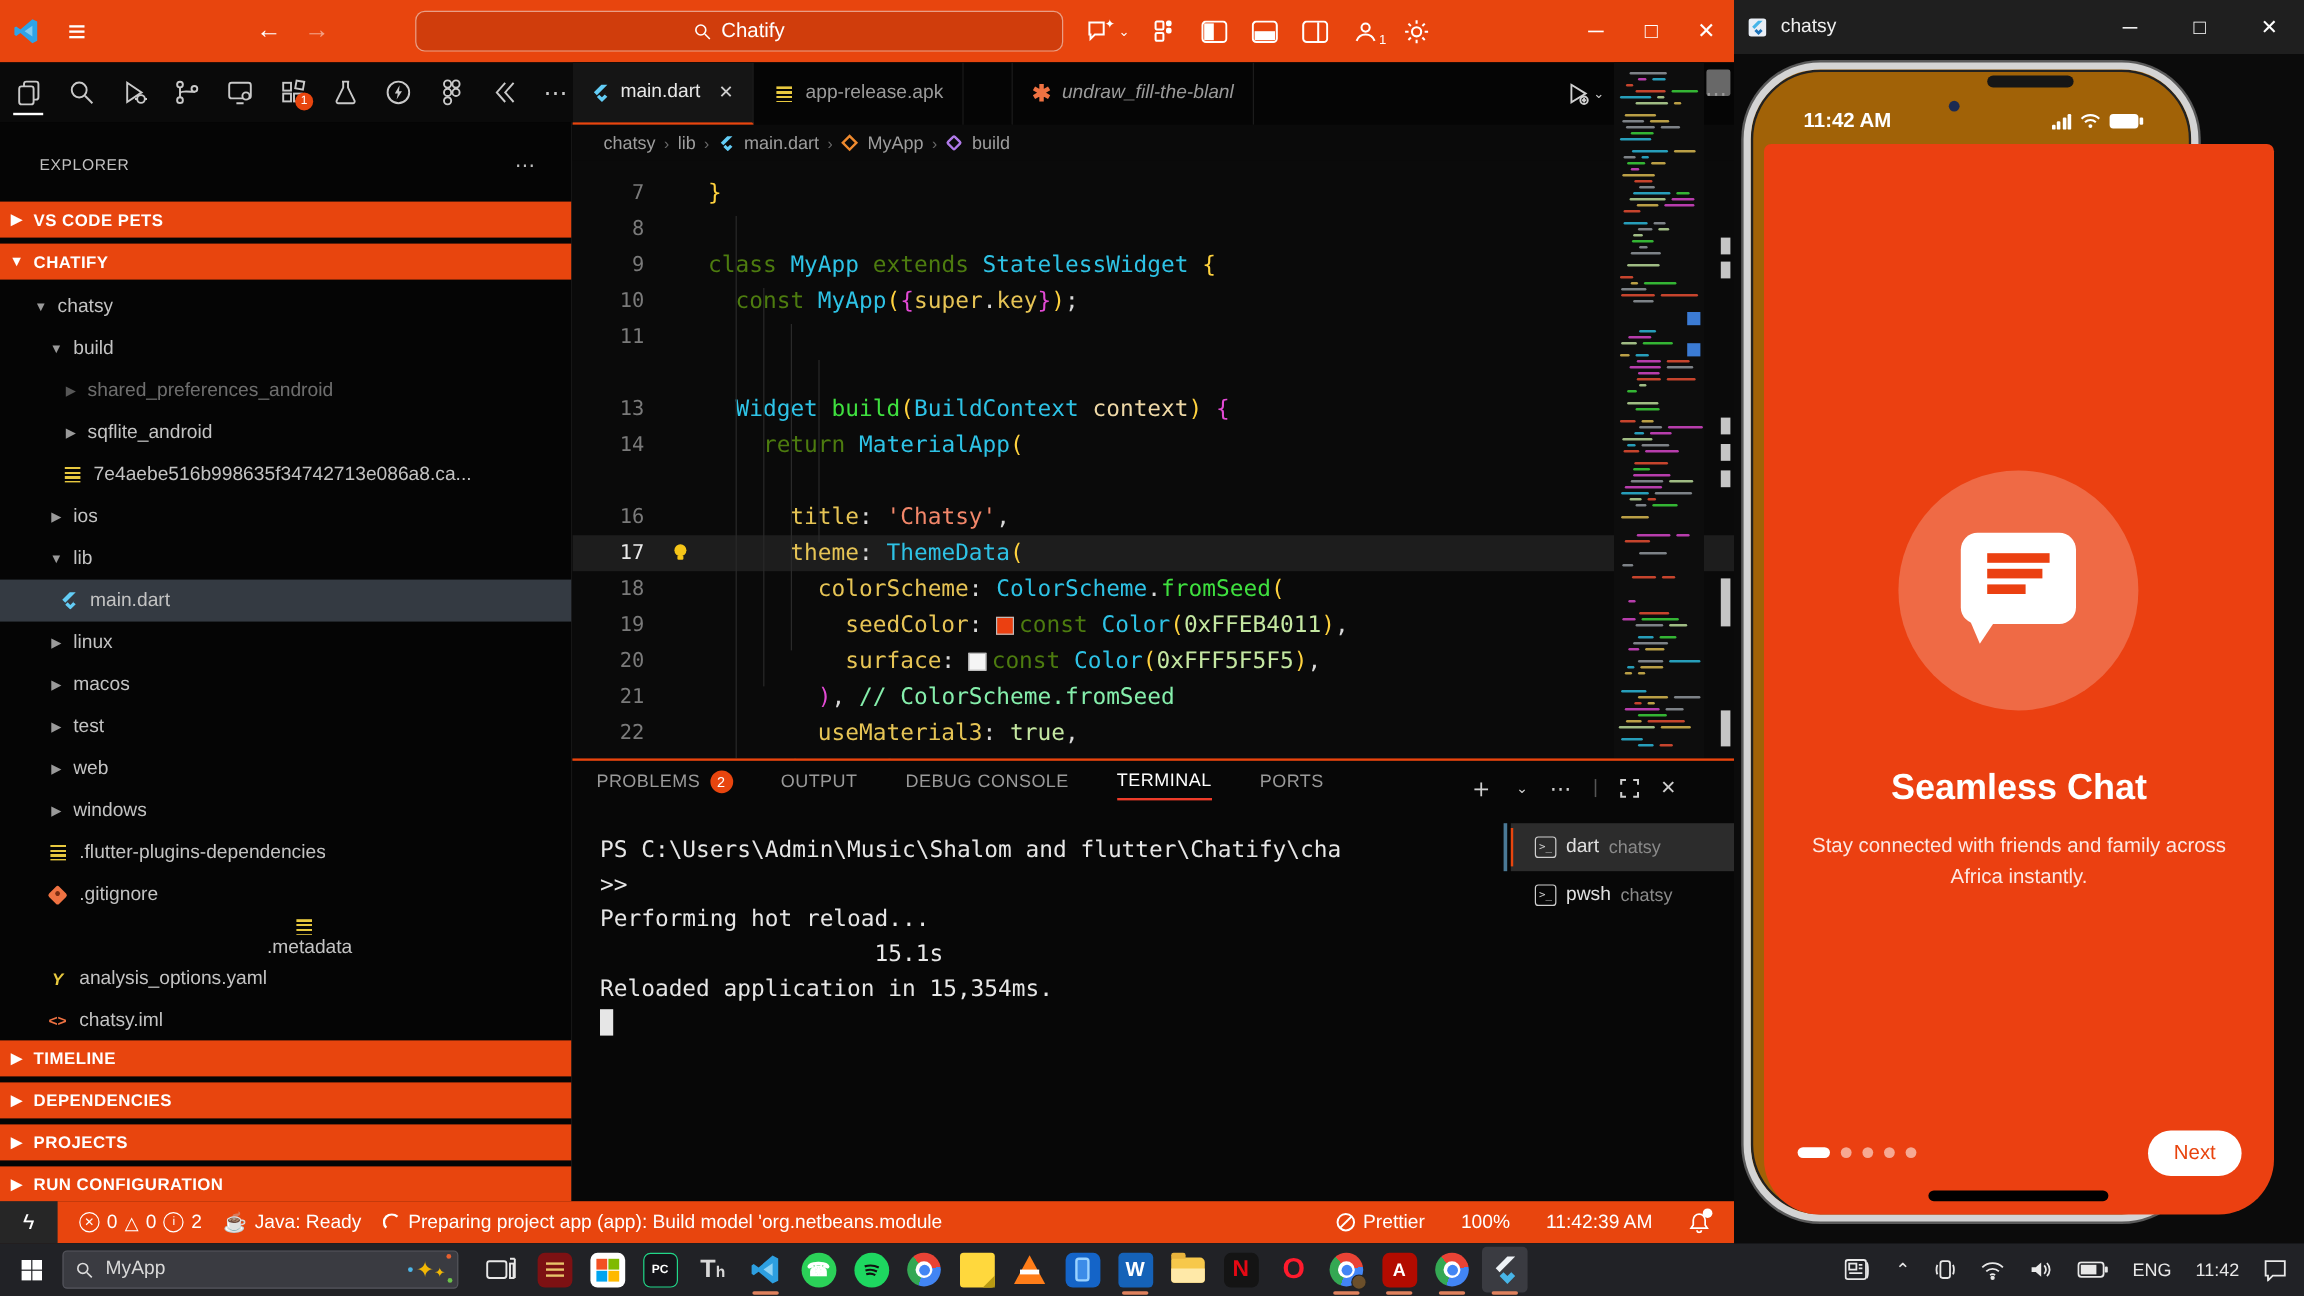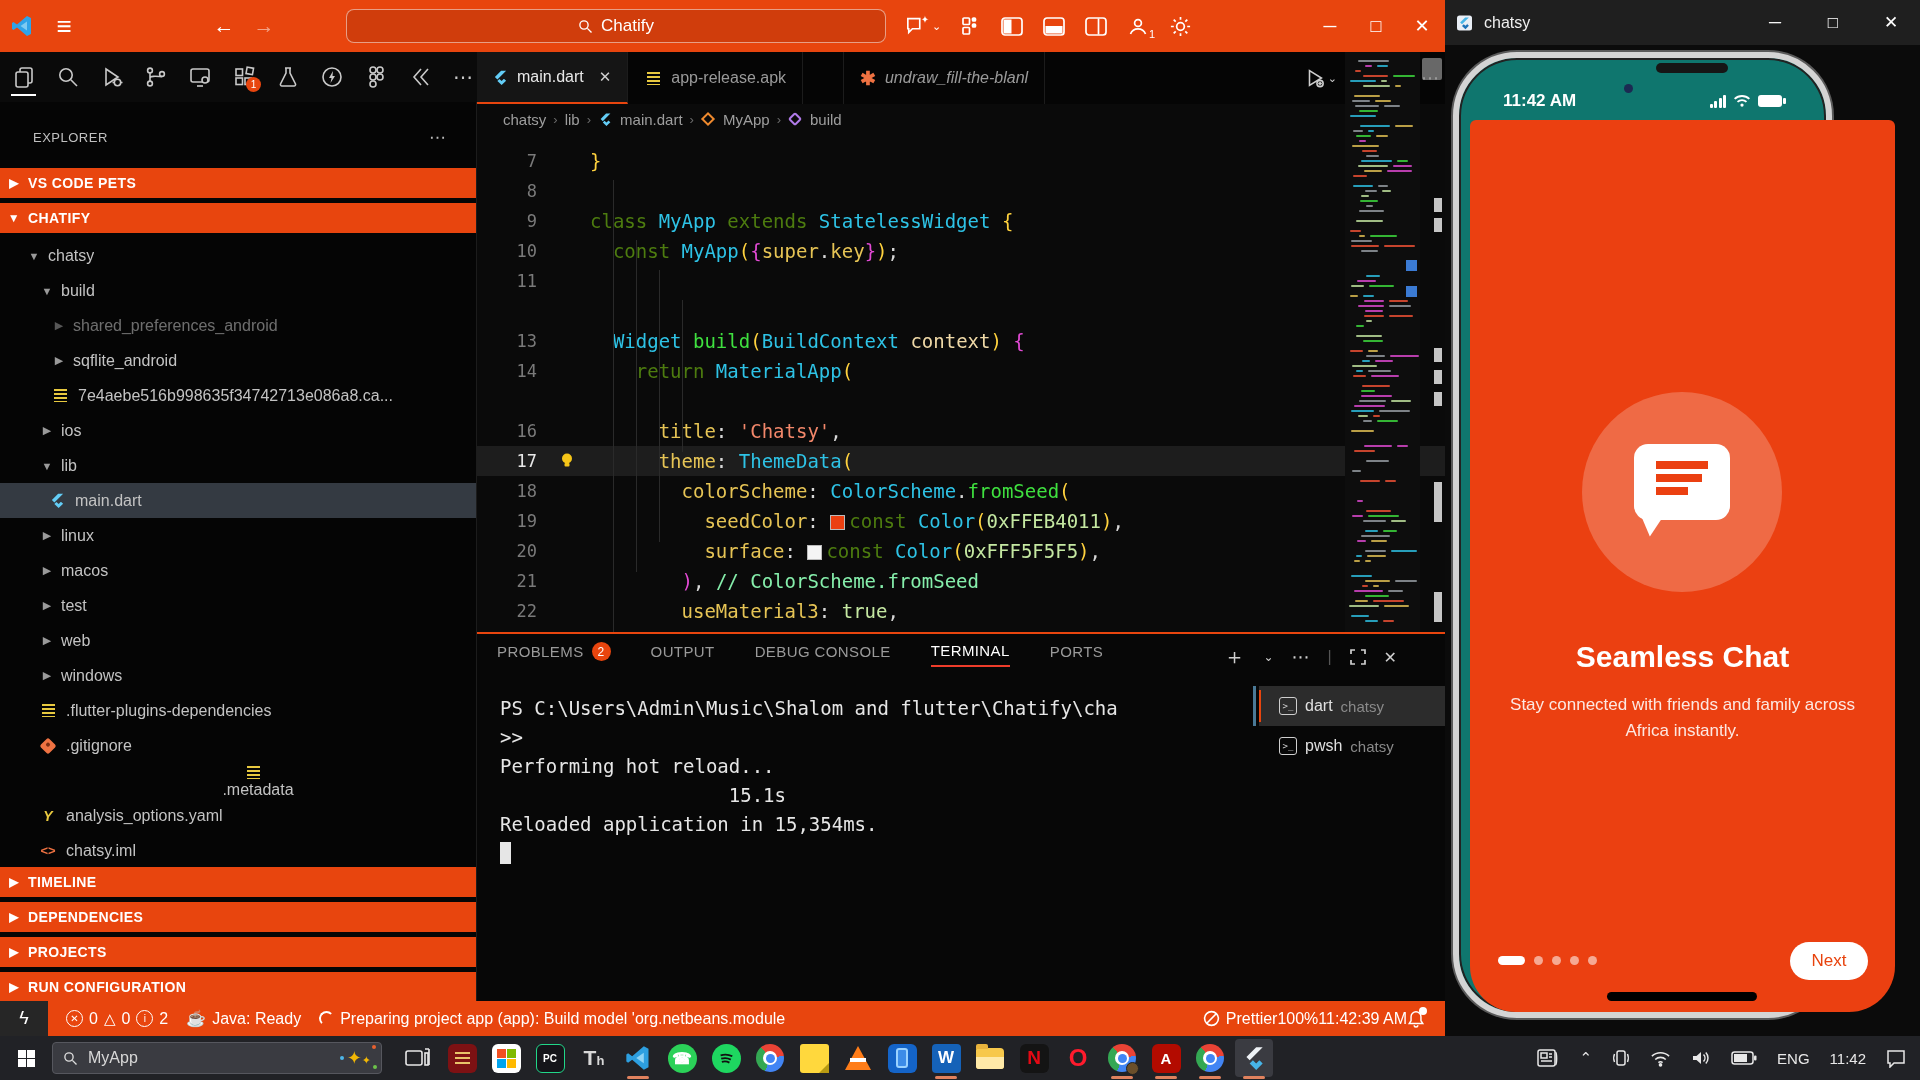--- a/index.html
+++ b/index.html
@@ -96,21 +96,21 @@
   .termic { width:18px; height:18px; border:1.5px solid #cfcfcf; border-radius:3px; color:#cfcfcf; font-size:9px;
             display:flex; align-items:center; justify-content:center; font-family:"DejaVu Sans Mono",monospace; }
   #sess-scroll { position:absolute; left:776px; top:52px; width:3px; height:40px; background:#4a7996; }
 
   
   #statusbar { left:0; top:1001px; width:1445px; height:35px; background:#e8450e; color:#fff; font-size:16px;
                display:flex; align-items:center; }
   #remote-chip { width:48px; height:35px; background:#262626; color:#fff; display:flex; align-items:center; justify-content:center;
                  font-size:18px; }
   .sb-item { display:flex; align-items:center; gap:6px; margin-left:18px; }
-  .sb-right { margin-left:auto; display:flex; align-items:center; padding-right:20px; }
+  .sb-right { margin-left:auto; display:flex; align-items:center; gap:30px; padding-right:20px; }
   .mini-circ { width:17px; height:17px; border:1.4px solid #fff; border-radius:50%; display:inline-flex; align-items:center;
                justify-content:center; font-size:10px; }
   .spin { width:15px; height:15px; border:2px solid transparent; border-top-color:#fff; border-left-color:#fff; border-radius:50%; }
 
   
   #taskbar { left:0; top:1036px; width:1920px; height:44px; background:#212226; display:flex; align-items:center; }
   #start { width:52px; height:44px; display:flex; align-items:center; justify-content:center; }
   .winlogo { width:17px; height:17px; display:grid; grid-template-columns:8px 8px; grid-template-rows:8px 8px; gap:1px; }
   .winlogo i { background:#fff; }
   #tb-searchbox { width:330px; height:32px; background:#3a3b41; border:1px solid #56575e; border-radius:4px; display:flex;
@@ -134,21 +134,21 @@
       border-radius:2px 2px 0 0; }
   .folder::after { content:""; position:absolute; left:0; bottom:0; width:28px; height:12px; background:#ffe9a8;
       border-radius:0 0 3px 3px; }
 
   
   #emu { left:1445px; top:0; width:475px; height:1036px; background:#0b0b0b; }
   #emu-titlebar { position:absolute; left:0; top:0; width:475px; height:45px; background:#1f1f1f; display:flex; align-items:center; }
   #emu-title { font-size:16px; color:#f0f0f0; margin-left:12px; }
   .emu-btn { width:58px; height:45px; display:flex; align-items:center; justify-content:center; color:#fff; font-size:17px; }
   #phone { position:absolute; left:8px; top:52px; width:379px; height:966px; border:6px solid #d4d4d4; border-radius:64px;
-           background:#0f766e; box-shadow:0 0 0 2px #5a5a5a, inset 0 0 0 2px #222; }
+           background:#a16207; box-shadow:0 0 0 2px #5a5a5a, inset 0 0 0 2px #222; }
   #notch { position:absolute; left:197px; top:5px; width:72px; height:10px; background:#161616; border-radius:6px; }
   #cam { position:absolute; left:165px; top:26px; width:9px; height:9px; border-radius:50%; background:#1b2a52; }
   #pstatus { position:absolute; left:0; top:30px; width:100%; height:26px; display:flex; align-items:center; padding:0 44px;
              color:#fff; font-weight:bold; font-size:17px; }
   #pstatus .pst-icons { margin-left:auto; display:flex; gap:7px; align-items:center; }
   .bars { display:flex; align-items:flex-end; gap:1.5px; }
   .bars i { width:3px; background:#fff; border-radius:1px; }
   .pbat { width:24px; height:12px; background:#fff; border-radius:3px; position:relative; }
   .pbat::after { content:""; position:absolute; right:-4px; top:3px; width:3px; height:6px; background:#fff; border-radius:1px; }
   #pscreen { position:absolute; left:11px; top:62px; width:425px; height:892px; background:#eb4011; border-radius:6px 6px 46px 46px; }

